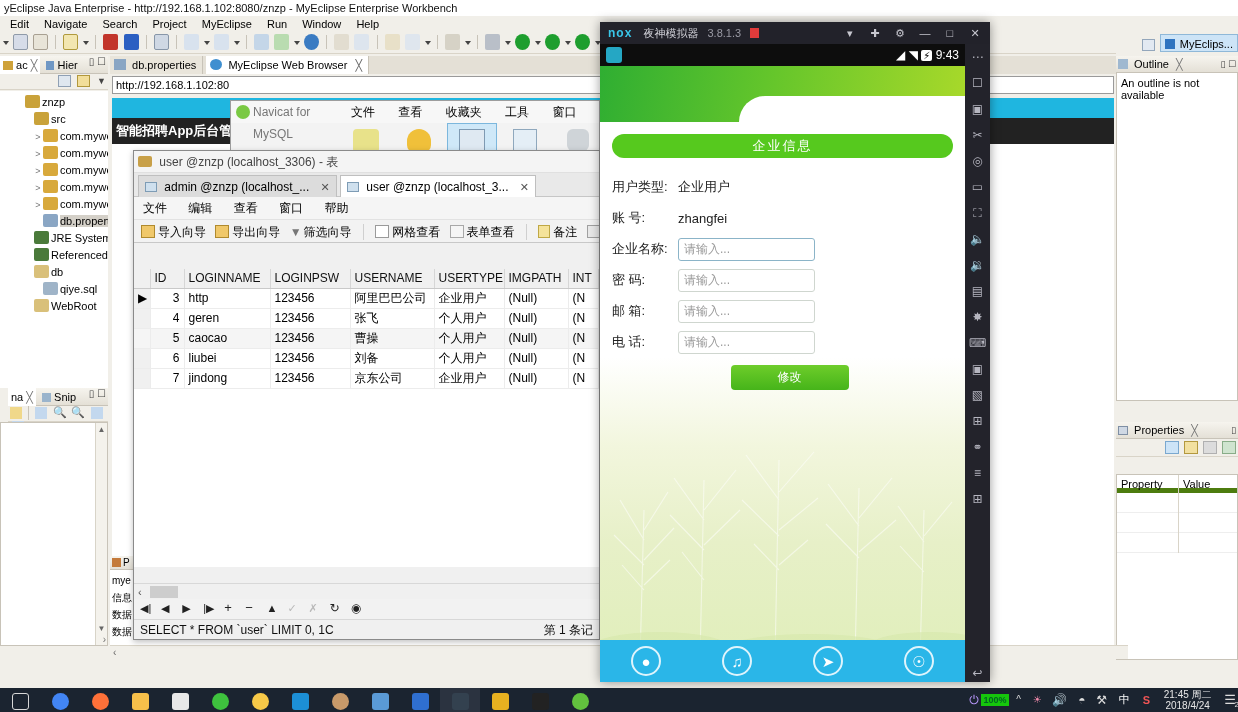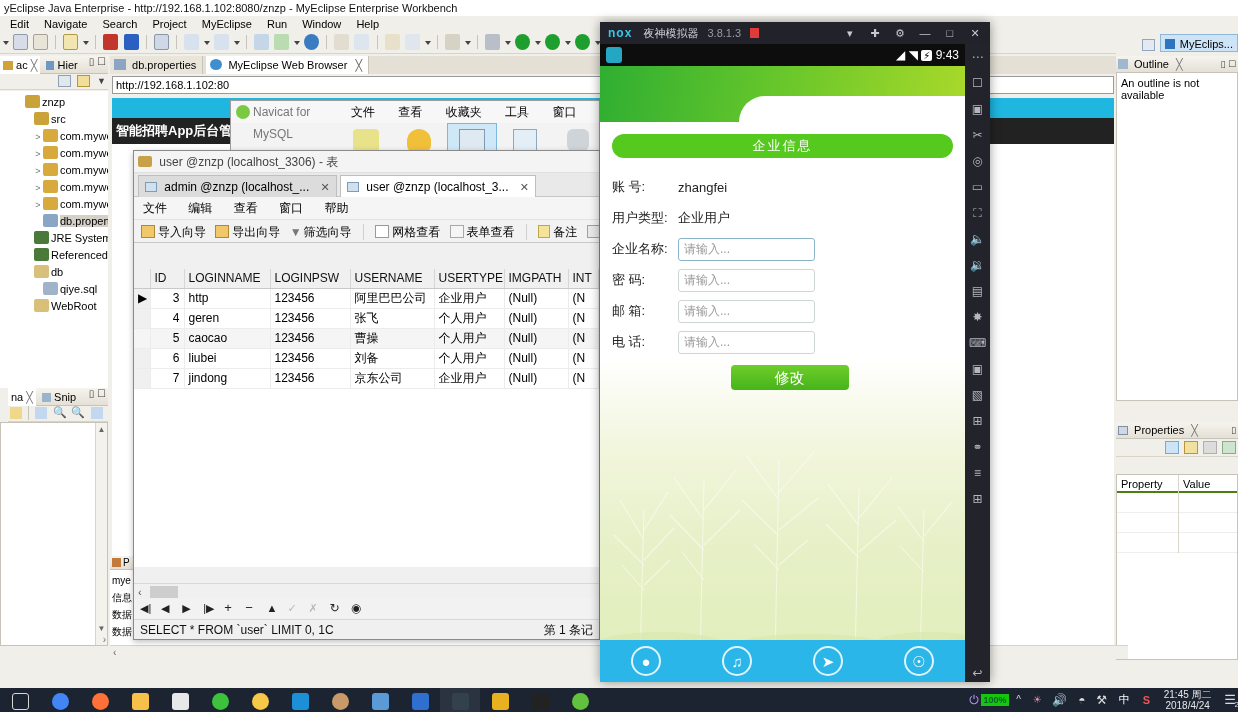--- a/index.html
+++ b/index.html
@@ -70,21 +70,21 @@
   .psp { display:inline-block; height:18px; line-height:18px; font-size:11px; padding:0 4px; }
   .psp.active { background:#cde4f7; border:1px solid #8fb8d8; }
   .outline-box { position:absolute; left:0; right:0; top:22px; height:345px; }
   .vtab { height:17px; background:linear-gradient(#f6f4ee,#e4e0d6); font-size:11px; line-height:17px;
           border-bottom:1px solid #c8c3b8; white-space:nowrap; padding-left:2px; position:relative;}
   .vbody { background:#ffffff; position:absolute; left:0; right:0; top:17px; bottom:0; padding:4px;
            font-size:11px; color:#000; border:1px solid #c8c3b8; border-top:none; overflow:hidden;}
   .props-box { position:absolute; left:0; right:0; top:388px; bottom:0; }
   .props-tb { height:18px; background:#f1efe9; text-align:right; padding:1px 2px 0 0; border-bottom:1px solid #d9d4c8;}
   .props-grid { position:absolute; left:0; right:0; top:52px; bottom:0; background:#fff; border:1px solid #c8c3b8;}
-  .props-hdr { height:18px; font-size:11px; line-height:18px; border-bottom:2px solid #4d7c0f;}
+  .props-hdr { height:18px; font-size:11px; line-height:18px; border-bottom:5px solid #4d7c0f;}
   .props-hdr span { display:inline-block; }
   .props-col1 { width:62px; padding-left:4px; border-right:1px solid #d9d4c8; }
   .props-col2 { padding-left:4px; }
   .props-row { height:20px; border-bottom:1px solid #eeeeee; }
   .props-row .c1 { display:inline-block; width:62px; height:20px; border-right:1px solid #d9d4c8;}
 
   
   .nav-main { position:absolute; left:230px; top:100px; width:370px; height:60px; background:#f7f7f7;
               border:1px solid #9d9d9d; overflow:hidden; }
   .nav-main-menu { height:22px; font-size:12px; line-height:22px; background:#f7f7f7; white-space:nowrap;}
@@ -153,21 +153,21 @@
                 color:#ffffff; font-size:13px; text-align:center; line-height:24px; letter-spacing:2px;}
   .frm { margin:14px 0 0 0; padding:0 12px; }
   .frow { display:flex; align-items:center; height:30px; margin-bottom:1px; }
   .flabel { width:66px; font-size:13px; color:#222; letter-spacing:0px; white-space:nowrap;}
   .fval { font-size:13px; color:#222; }
   .finput { width:137px; height:23px; background:#fff; border:1px solid #cfd6cf; border-radius:3px;
             font-size:12px; color:#9a9a9a; line-height:21px; padding-left:5px; }
   .finput.focus { border:1px solid #8bb4c8; }
   .fbtn-wrap { text-align:center; margin-top:8px; padding-left:14px;}
   .fbtn { display:inline-block; width:118px; height:25px; border-radius:4px;
-          background:linear-gradient(#6ecd2a,#46b41a); color:#fff; font-size:15px; line-height:25px;
+          background:linear-gradient(#6ecd2a,#46b41a); color:#fff; font-size:12px; line-height:25px;
           text-align:center; }
   .and-nav { position:absolute; left:0; right:0; bottom:0; height:42px; background:#2ab6e8; }
   .and-nav .nitem { position:absolute; top:6px; width:30px; height:30px; border:2px solid rgba(255,255,255,.85);
                     border-radius:50%; color:#fff; font-size:15px; text-align:center; line-height:27px;}
   .nox-side { position:absolute; right:0; top:22px; width:25px; bottom:0; background:#23232b; }
   .nox-side .sic { height:26px; color:#b6b6c0; font-size:12px; text-align:center; line-height:26px; }
 
   
   .taskbar { position:absolute; left:0; bottom:0; width:1238px; height:24px; background:#1b2430; }
   .tb-left { position:absolute; left:0; top:0; height:24px; white-space:nowrap; }
@@ -614,26 +614,26 @@
               <ellipse cx="210" cy="292" rx="90" ry="18"></ellipse>
               <ellipse cx="330" cy="286" rx="60" ry="14"></ellipse>
             </g>
           </svg>
         </div>
 
         <div class="title-pill">企业信息</div>
 
         <div class="frm">
           <div class="frow">
+            <span class="flabel">用户类型:</span>
+            <span class="fval">企业用户</span>
+          </div>
+          <div class="frow">
             <span class="flabel">账    号:</span>
             <span class="fval">zhangfei</span>
-          </div>
-          <div class="frow">
-            <span class="flabel">用户类型:</span>
-            <span class="fval">企业用户</span>
           </div>
           <div class="frow">
             <span class="flabel">企业名称:</span>
             <div class="finput focus">请输入...</div>
           </div>
           <div class="frow">
             <span class="flabel">密    码:</span>
             <div class="finput">请输入...</div>
           </div>
           <div class="frow">

